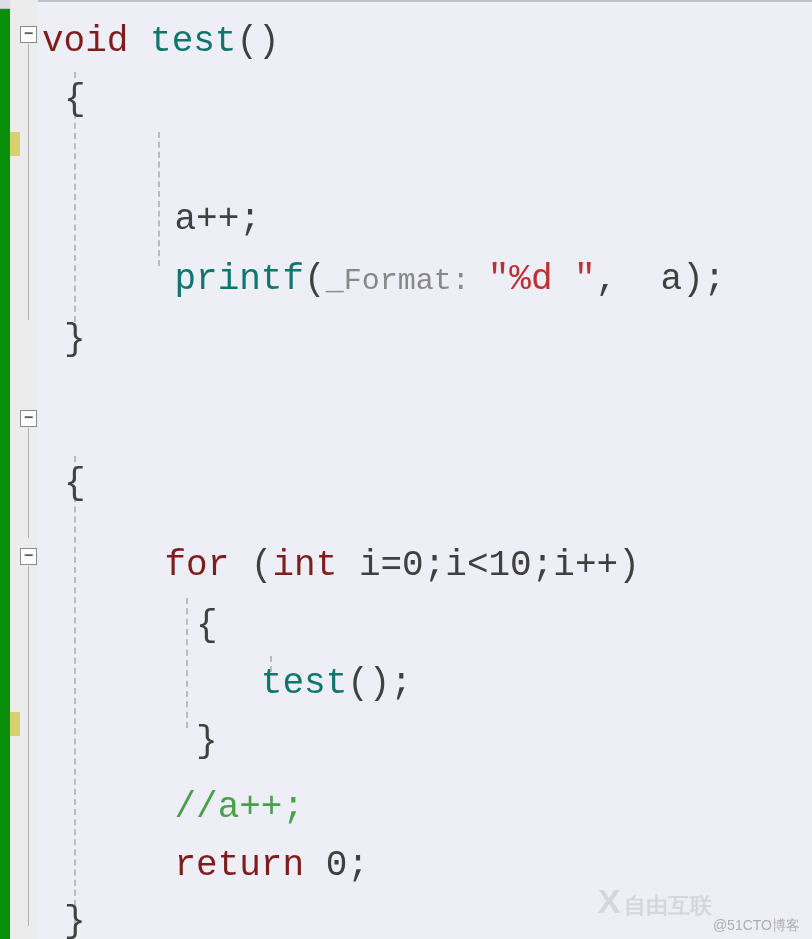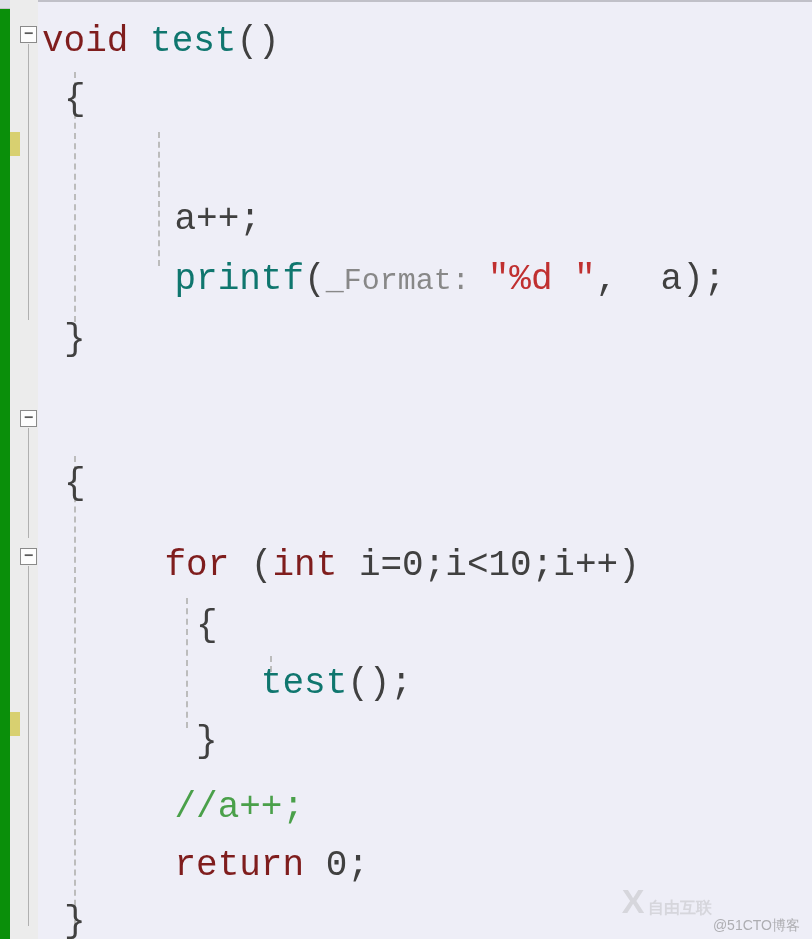--- a/index.html
+++ b/index.html
@@ -43,21 +43,21 @@
   }
   .watermark{
     position:absolute;right:12px;bottom:4px;
     font-family:sans-serif;font-size:14px;color:rgba(120,120,120,.55);
   }
   .watermark-logo{
     position:absolute;right:100px;bottom:18px;
     font-family:sans-serif;font-size:34px;font-weight:bold;
     color:rgba(170,170,170,.35);letter-spacing:-3px;
   }
-  .watermark-logo .cn{font-size:16px;letter-spacing:0;font-weight:600;}
+  .watermark-logo .cn{font-size:22px;letter-spacing:0;font-weight:600;}
   .tab-strip{
     position:absolute;top:0;left:0;right:0;height:8px;
     background:#dedee8;border-bottom:1px solid #c4c4cc;
   }
   .tab-notch{position:absolute;top:0;width:2px;height:8px;background:#aaa;}
 </style>
 </head>
 <body>
 
 <div class="editor">

